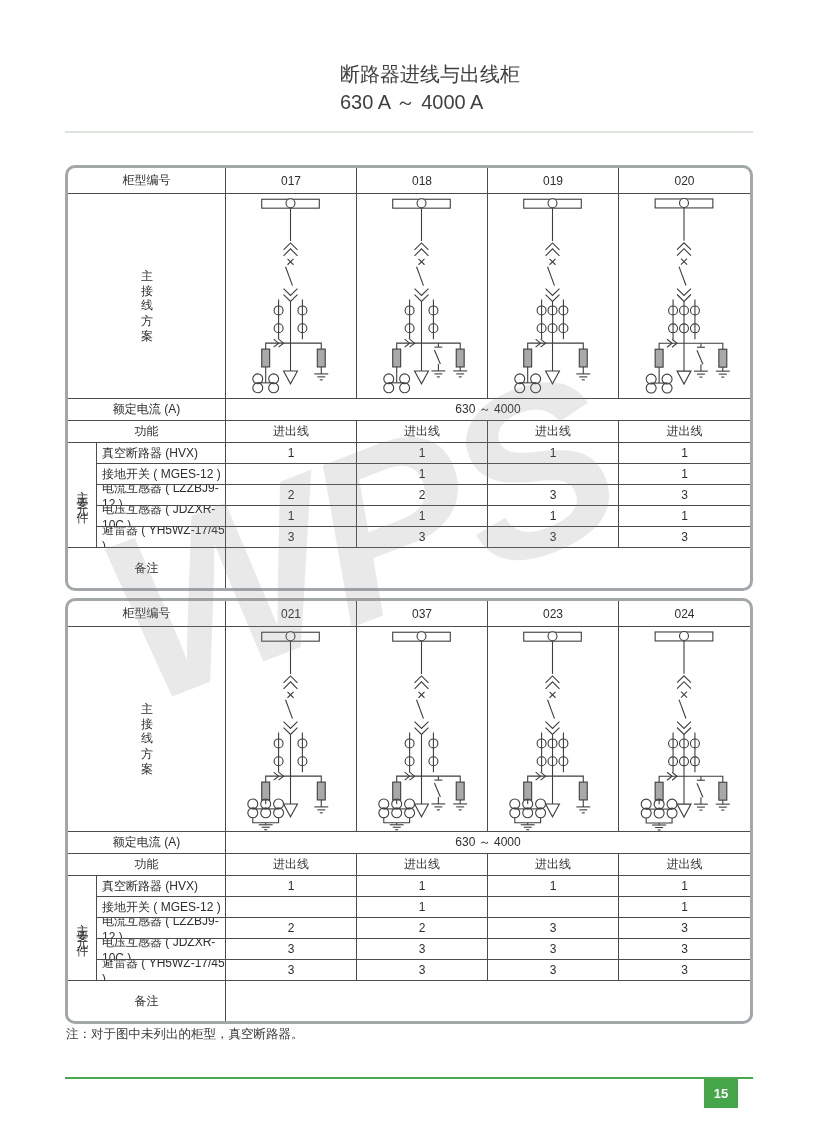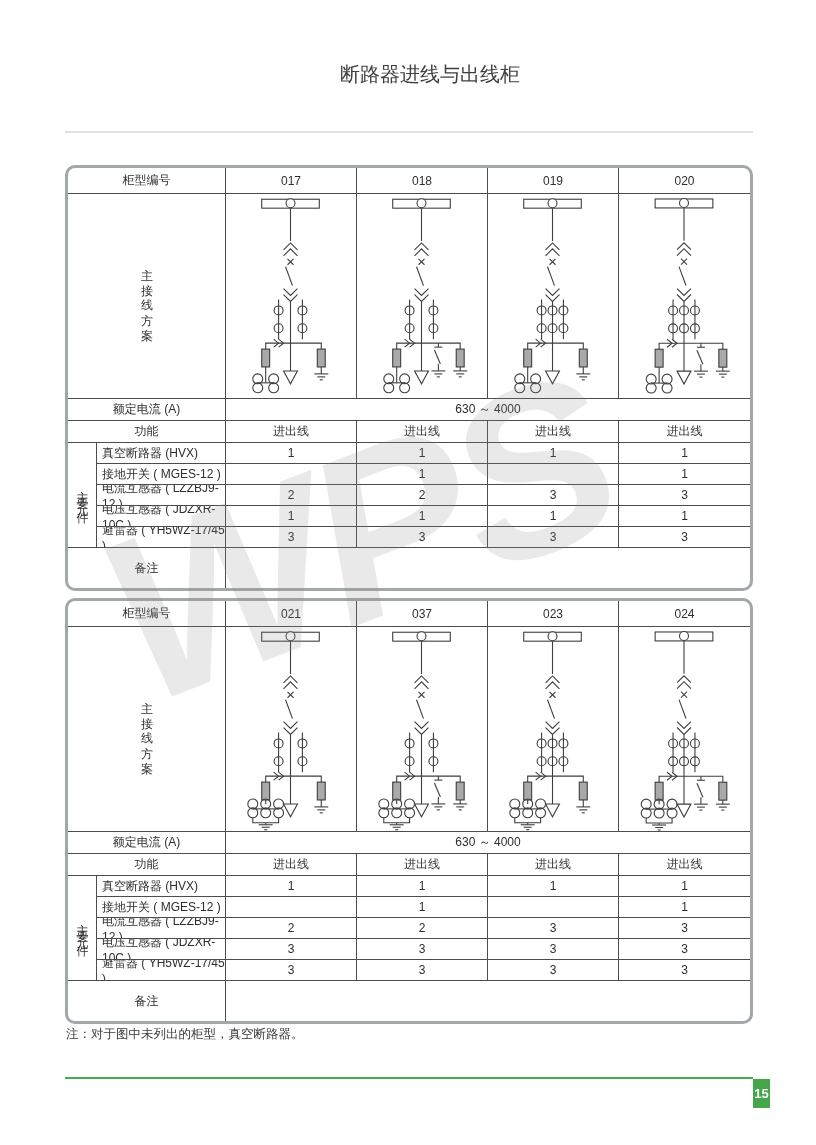--- a/index.html
+++ b/index.html
@@ -37,21 +37,21 @@
   .watermark {
     position:absolute; left:100px; top:420px; z-index:9; pointer-events:none;
     font-size:235px; line-height:1; font-weight:bold; font-style:italic;
     color:#8a8a8a; opacity:0.18; letter-spacing:-6px;
     transform:rotate(-21deg); transform-origin:50% 50%;
   }
 
   .note { position:absolute; left:66px; top:1026px; font-size:12.5px; color:#3a3a3a; }
   .footer-line { position:absolute; left:65px; top:1077px; width:688px; height:2px; background:#4ba84f; }
   .page-badge {
-    position:absolute; left:753px; top:1079px; width:17px; height:29px; background:#45a549;
+    position:absolute; left:704px; top:1079px; width:34px; height:29px; background:#45a549;
     color:#ffffff; font-size:13px; font-weight:bold; display:flex; align-items:center; justify-content:center;
   }
   .defs-holder { position:absolute; width:0; height:0; overflow:hidden; }
 </style>
 </head>
 <body>
 
 <svg class="defs-holder" aria-hidden="true">
   <defs>
     <g id="d-bus" stroke="#3d3d3d" fill="none" stroke-width="1.1">
@@ -144,20 +144,21 @@
     <g id="d-arrow" stroke="#3d3d3d" fill="none" stroke-width="1.1">
       <polygon points="58,178 72,178 65,191" fill="#ffffff"></polygon>
     </g>
   </defs>
 </svg>
 
 <div class="hdr-left">
 </div>
 <div class="hdr-right">
   <div>断路器进线与出线柜</div>
+  <div>630 A ～ 4000 A</div>
 </div>
 <div class="hdr-sep"></div>
 
 <div class="tbl tbl1">
   <div class="c" style="grid-area:1/1/2/3">柜型编号</div>
   <div class="c" style="grid-area:1/3/2/4">017</div>
   <div class="c" style="grid-area:1/4/2/5">018</div>
   <div class="c" style="grid-area:1/5/2/6">019</div>
   <div class="c er" style="grid-area:1/6/2/7">020</div>
 

